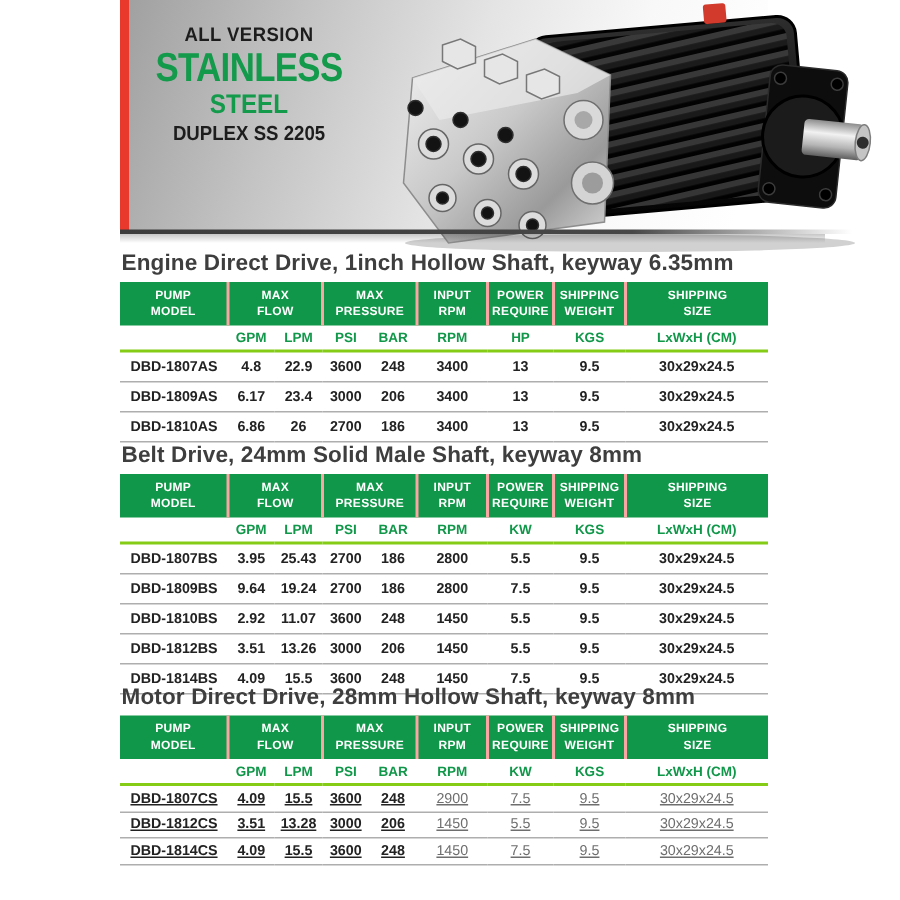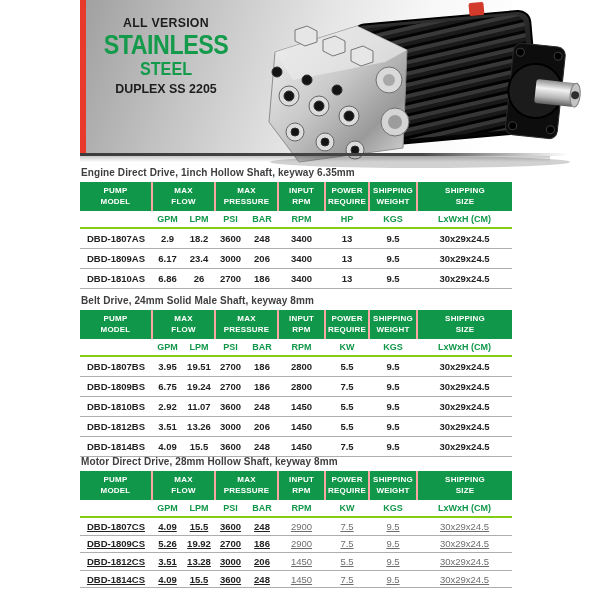--- a/index.html
+++ b/index.html
@@ -23,21 +23,21 @@
   .banner-text { position:absolute; left:12px; top:15px; width:148px; text-align:center; }
   .tagline { font-size:13px; font-weight:bold; color:#1d1d1d; letter-spacing:.3px; transform:scaleX(.95); }
   .big-title { font-size:27px; font-weight:bold; color:#149a4b; line-height:1.0; margin-top:2px; transform:scaleX(.86); letter-spacing:-.5px; }
   .sub-title { font-size:18px; font-weight:bold; color:#149a4b; line-height:1.0; margin-top:1px; transform:scaleX(.9); }
   .model-line { font-size:13.5px; font-weight:bold; color:#1d1d1d; margin-top:3px; transform:scaleX(.92); }
   .pump-art { position:absolute; left:185px; top:0; }
 
   
   .section { position:absolute; left:80px; width:432px; }
   .s1 { top:167px; } .s2 { top:295px; } .s3 { top:456px; }
-  .section h2 { font-size:10px; font-weight:bold; color:#3e3e3e; margin:0 0 4px 1px; letter-spacing:.1px; }
+  .section h2 { font-size:15px; font-weight:bold; color:#3e3e3e; margin:0 0 4px 1px; letter-spacing:.1px; }
   table { border-collapse:collapse; width:432px; table-layout:fixed; }
   thead th {
     background:#119749; color:#fff; font-size:8px; font-weight:bold;
     line-height:10.5px; padding:4px 0; text-align:center; letter-spacing:.2px;
   }
   thead th + th { border-left:2px solid #fca5a5; }
   tr.units td {
     color:#119749; font-size:9px; font-weight:bold; text-align:center;
     padding:3px 0 3px; border-bottom:2px solid #84cc16;
   }
@@ -184,22 +184,22 @@
             <td>BAR</td>
             <td>RPM</td>
             <td>HP</td>
             <td>KGS</td>
             <td>LxWxH (CM)</td>
           </tr>
         </thead>
         <tbody>
           <tr>
             <td>DBD-1807AS</td>
-            <td>2.9</td>
-            <td>18.2</td>
+            <td>4.8</td>
+            <td>22.9</td>
             <td>3600</td>
             <td>248</td>
             <td>3400</td>
             <td>13</td>
             <td>9.5</td>
             <td>30x29x24.5</td>
           </tr>
           <tr>
             <td>DBD-1809AS</td>
             <td>6.17</td>
@@ -259,31 +259,31 @@
             <td>RPM</td>
             <td>KW</td>
             <td>KGS</td>
             <td>LxWxH (CM)</td>
           </tr>
         </thead>
         <tbody>
           <tr>
             <td>DBD-1807BS</td>
             <td>3.95</td>
-            <td>19.51</td>
+            <td>25.43</td>
             <td>2700</td>
             <td>186</td>
             <td>2800</td>
             <td>5.5</td>
             <td>9.5</td>
             <td>30x29x24.5</td>
           </tr>
           <tr>
             <td>DBD-1809BS</td>
-            <td>6.75</td>
+            <td>9.64</td>
             <td>19.24</td>
             <td>2700</td>
             <td>186</td>
             <td>2800</td>
             <td>7.5</td>
             <td>9.5</td>
             <td>30x29x24.5</td>
           </tr>
           <tr>
             <td>DBD-1810BS</td>
@@ -364,31 +364,20 @@
             <td>4.09</td>
             <td>15.5</td>
             <td>3600</td>
             <td>248</td>
             <td class="muted">2900</td>
             <td class="muted">7.5</td>
             <td class="muted">9.5</td>
             <td class="muted">30x29x24.5</td>
           </tr>
           <tr>
-            <td>DBD-1809CS</td>
-            <td>5.26</td>
-            <td>19.92</td>
-            <td>2700</td>
-            <td>186</td>
-            <td class="muted">2900</td>
-            <td class="muted">7.5</td>
-            <td class="muted">9.5</td>
-            <td class="muted">30x29x24.5</td>
-          </tr>
-          <tr>
             <td>DBD-1812CS</td>
             <td>3.51</td>
             <td>13.28</td>
             <td>3000</td>
             <td>206</td>
             <td class="muted">1450</td>
             <td class="muted">5.5</td>
             <td class="muted">9.5</td>
             <td class="muted">30x29x24.5</td>
           </tr>

